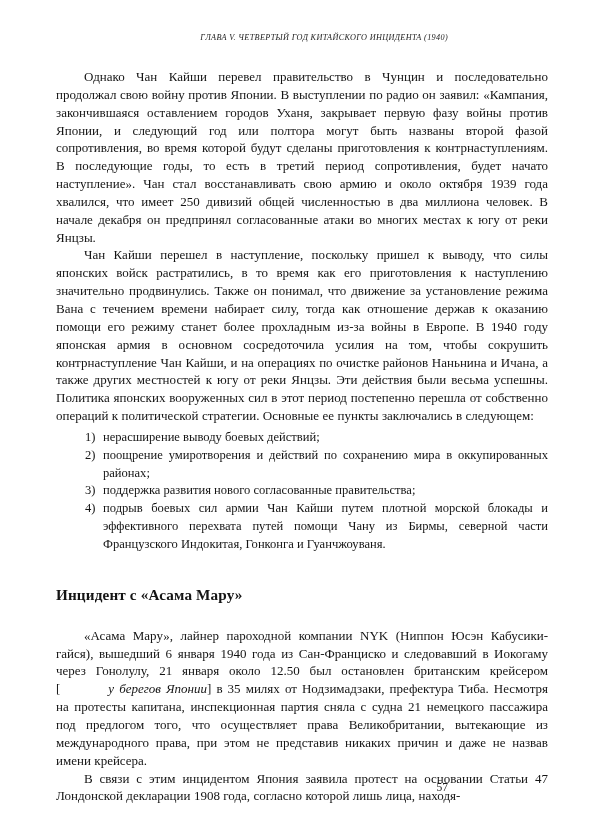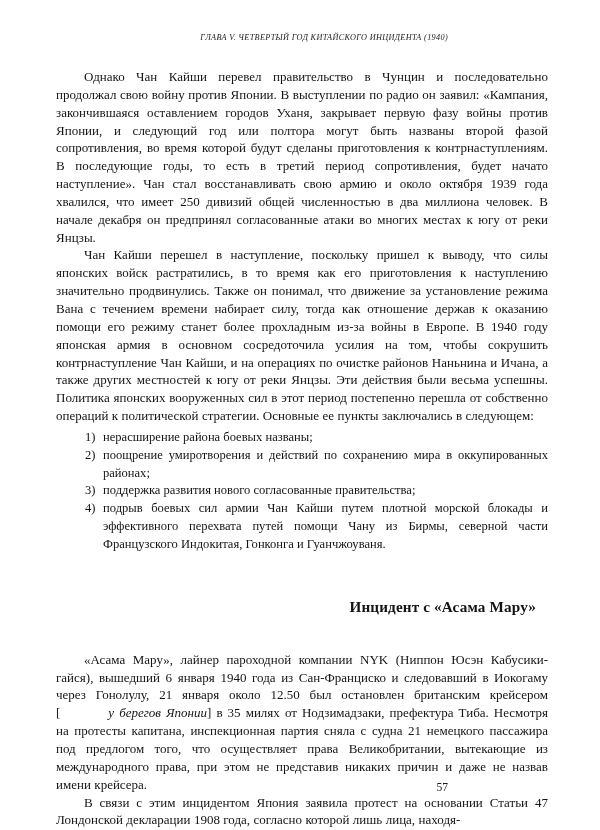--- a/index.html
+++ b/index.html
@@ -74,26 +74,26 @@
     left: 29px;
     top: 0;
     width: 18px;
     text-align: left;
   }
 
   .spacer-before-list { height: 4px; }
 
   
   h2.section-heading {
-    margin: 12px;
+    margin: 0;
     padding: 0;
     font-size: 15.2px;
     line-height: 20px;
     font-weight: bold;
-    text-align: right;
+    text-align: left;
     letter-spacing: 0.15px;
   }
   .heading-space-above { height: 31px; }
   .heading-space-below { height: 22px; }
 
   
   .ital { font-style: italic; margin-left: 48px; }
 
   
   .folio {
@@ -117,21 +117,21 @@
 
     <p class="body-text">Однако Чан Кайши перевел правительство в Чунцин и последовательно продолжал свою войну против Японии. В выступлении по радио он заявил: «Кампания, закончившаяся оставлением городов Уханя, закрывает первую фазу войны против Японии, и следующий год или полтора могут быть названы второй фазой сопротивления, во время которой будут сделаны приготовления к контрнаступлениям. В последующие годы, то есть в третий период сопротивления, будет начато наступление». Чан стал восстанавливать свою армию и около октября 1939 года хвалился, что имеет 250 дивизий общей численностью в два миллиона человек. В начале декабря он предпринял согласованные атаки во многих местах к югу от реки Янцзы.</p>
 
     <p class="body-text">Чан Кайши перешел в наступление, поскольку пришел к выводу, что силы японских войск растратились, в то время как его приготовления к наступлению значительно продвинулись. Также он понимал, что движение за установление режима Вана с течением времени набирает силу, тогда как отношение держав к оказанию помощи его режиму станет более прохладным из-за войны в Европе. В 1940 году японская армия в основном сосредоточила усилия на том, чтобы сокрушить контрнаступление Чан Кайши, и на операциях по очистке районов Наньнина и Ичана, а также других местностей к югу от реки Янцзы. Эти действия были весьма успешны. Политика японских вооруженных сил в этот период постепенно перешла от собственно операций к политической стратегии. Основные ее пункты заключались в следующем:</p>
 
     <div class="spacer-before-list"></div>
 
     <ol class="points">
       <li>
         <span class="marker">1)</span>
-        <span>нерасширение района боевых названы;</span>
+        <span>нерасширение выводу боевых действий;</span>
       </li>
       <li>
         <span class="marker">2)</span>
         <span>поощрение умиротворения и действий по сохранению мира в оккупированных районах;</span>
       </li>
       <li>
         <span class="marker">3)</span>
         <span>поддержка развития нового согласованные правительства;</span>
       </li>
       <li>

